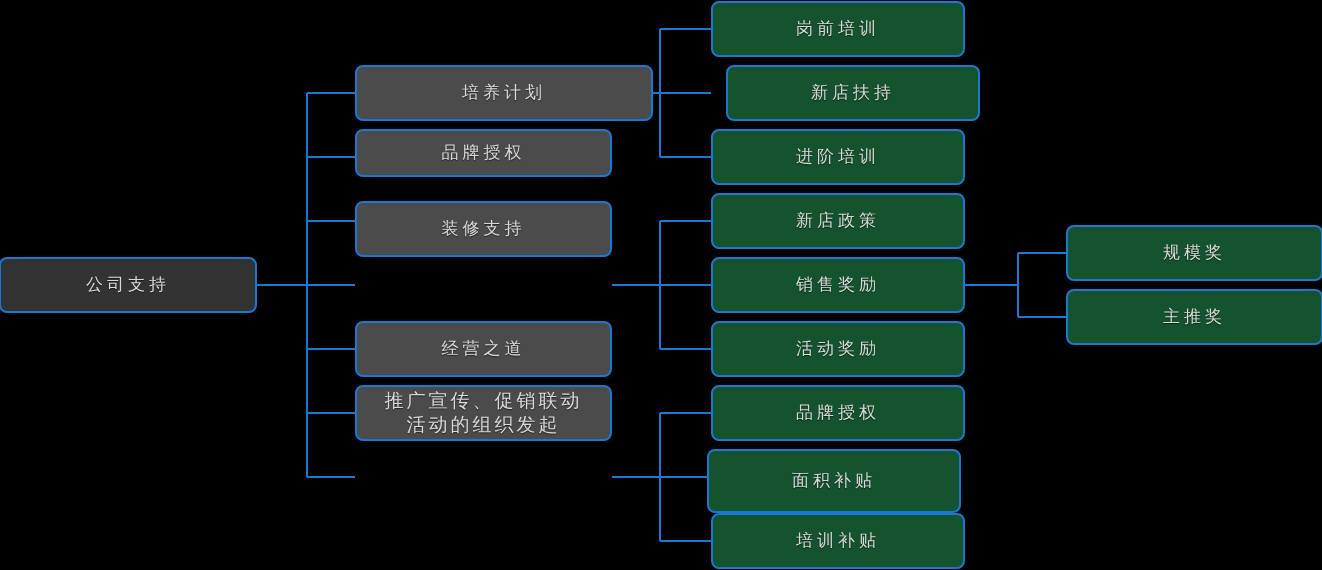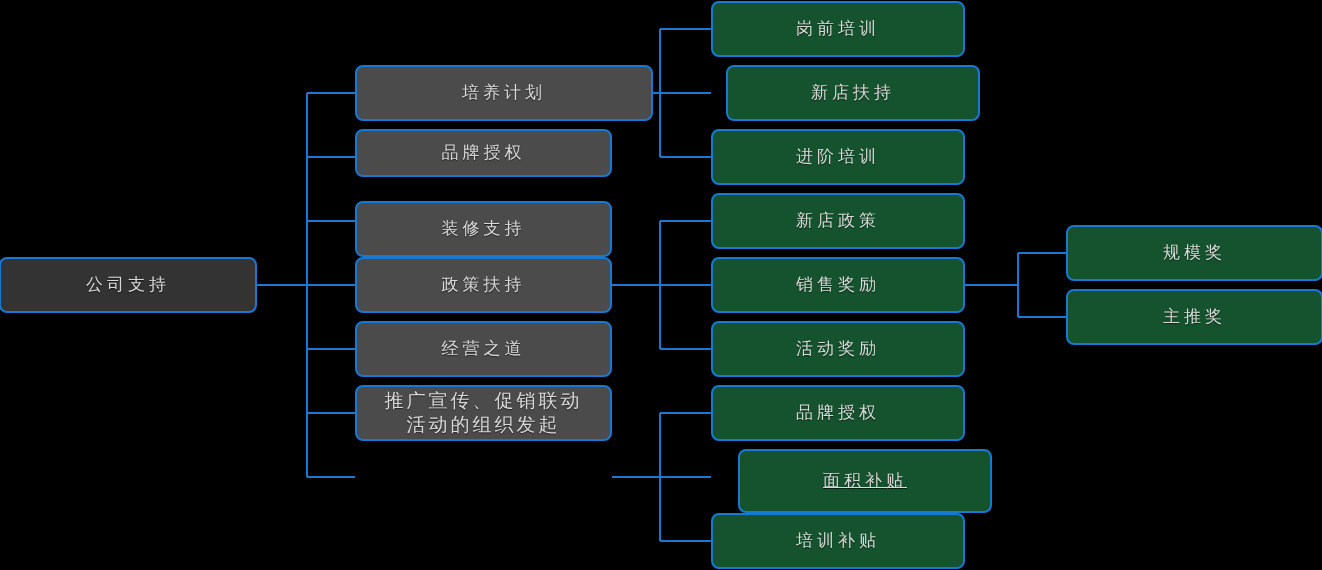--- a/index.html
+++ b/index.html
@@ -98,23 +98,20 @@
 
   <div class="node lvl2" style="left:355px; top:65px; width:298px; height:56px;">
     <span class="label">培养计划</span>
   </div>
   <div class="node lvl2" style="left:355px; top:129px; width:257px; height:48px;">
     <span class="label">品牌授权</span>
   </div>
   <div class="node lvl2" style="left:355px; top:193px; width:257px; height:56px;margin-top:8px;">
     <span class="label">装修支持</span>
   </div>
-  <div class="node lvl2" style="left:355px; top:257px; width:257px; height:56px;">
-    <span class="label">政策扶持</span>
-  </div>
   <div class="node lvl2" style="left:355px; top:321px; width:257px; height:56px;">
     <span class="label">经营之道</span>
   </div>
   <div class="node lvl2" style="left:355px; top:385px; width:257px; height:56px; letter-spacing:3px; font-size:19px;">
     <span class="label">推广宣传、促销联动
 活动的组织发起</span>
   </div>
 
   <div class="node lvl3" style="left:711px; top:1px; width:254px; height:56px;">
     <span class="label">岗前培训</span>
@@ -130,21 +127,21 @@
   </div>
   <div class="node lvl3" style="left:711px; top:257px; width:254px; height:56px;">
     <span class="label">销售奖励</span>
   </div>
   <div class="node lvl3" style="left:711px; top:321px; width:254px; height:56px;">
     <span class="label">活动奖励</span>
   </div>
   <div class="node lvl3" style="left:711px; top:385px; width:254px; height:56px;">
     <span class="label">品牌授权</span>
   </div>
-  <div class="node lvl3" style="left:738px; top:449px; width:254px; height:64px;text-decoration:underline;">
+  <div class="node lvl3" style="left:707px; top:449px; width:254px; height:64px;">
     <span class="label">面积补贴</span>
   </div>
   <div class="node lvl3" style="left:711px; top:513px; width:254px; height:56px;">
     <span class="label">培训补贴</span>
   </div>
 
   <div class="node lvl4" style="left:1066px; top:225px; width:257px; height:56px;">
     <span class="label">规模奖</span>
   </div>
   <div class="node lvl4" style="left:1066px; top:289px; width:257px; height:56px;">

